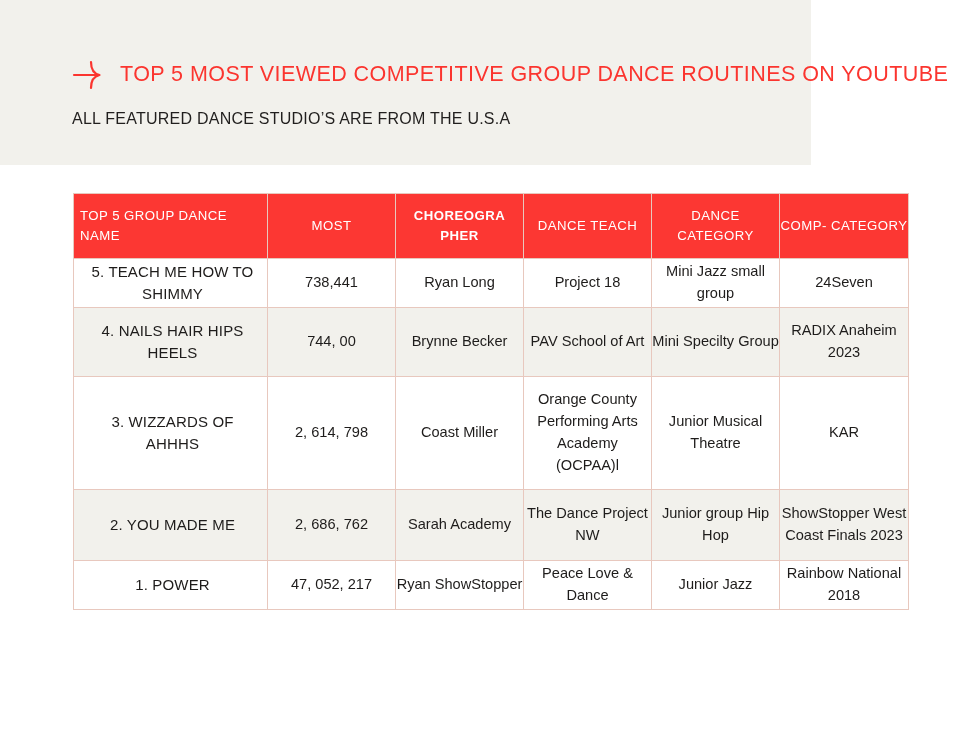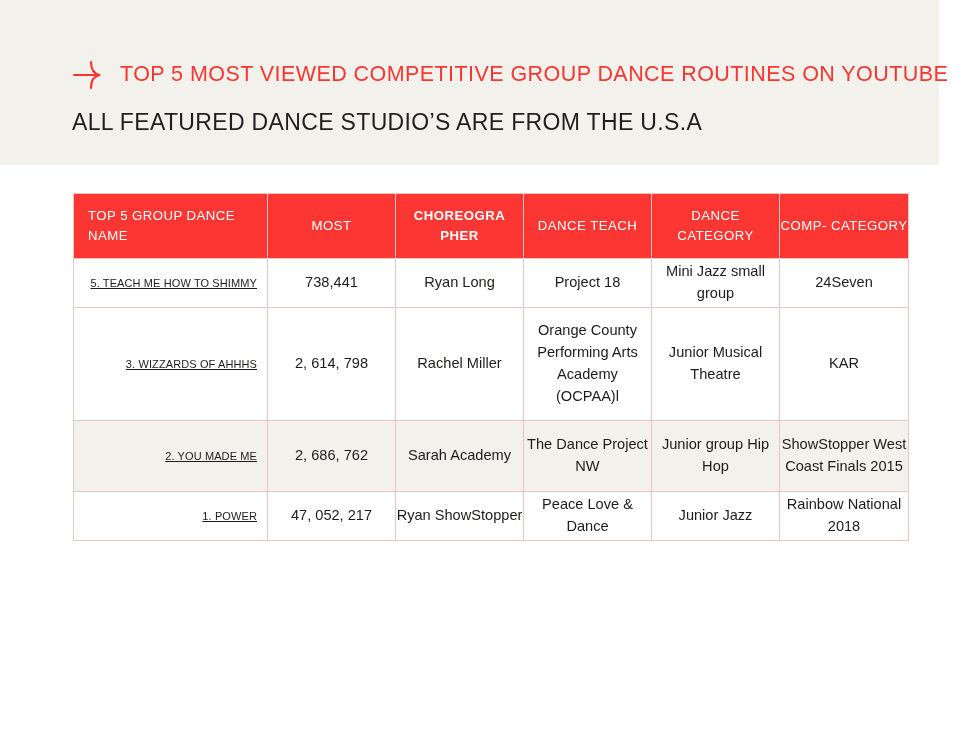--- a/index.html
+++ b/index.html
@@ -13,21 +13,21 @@
     font-family: "Liberation Sans", sans-serif;
     overflow: hidden;
     position: relative;
   }
 
   
   .banner {
     position: absolute;
     left: 0;
     top: 0;
-    width: 939px;
+    width: 811px;
     height: 165px;
     background: #F2F1EC;
   }
   .title-row {
     position: absolute;
     left: 72px;
     top: 60px;
     display: flex;
     align-items: center;
     gap: 14px;
@@ -44,21 +44,21 @@
     font-weight: 500;
     letter-spacing: 0.02em;
     white-space: nowrap;
     line-height: 1;
   }
   .page-subtitle {
     position: absolute;
     left: 72px;
     top: 109px;
     color: #211F1E;
-    font-size: 23px;
+    font-size: 16px;
     font-weight: 500;
     letter-spacing: 0.015em;
     white-space: nowrap;
     line-height: 1.2;
   }
 
   
   .table-wrap {
     position: absolute;
     left: 73px;
@@ -85,42 +85,41 @@
     font-size: 13.2px;
     font-weight: 400;
     letter-spacing: 0.035em;
     line-height: 1.5;
     height: 64px;
     padding: 0 10px;
     text-align: center;
   }
   thead th.col-name {
     text-align: left;
-    padding-left: 14px;
+    padding-left: 6px;
   }
   thead th.col-choreo {
     font-weight: 700;
   }
 
   
   tbody td {
     font-size: 14.6px;
     font-weight: 400;
     color: #1E1C1B;
     text-align: center;
     line-height: 1.5;
     padding: 8px 6px;
   }
   tbody td.col-name {
-    text-align: right;
+    text-align: center;
     padding-left: 14px;
     padding-right: 10px;
-    font-size: 11px;
+    font-size: 15px;
     letter-spacing: 0.01em;
-    text-decoration: underline;
   }
   tbody tr.row-white td { background: #FFFFFF; }
   tbody tr.row-beige td { background: #F2F1EC; }
 
   tr.r1 td { height: 48px; }
   tr.r2 td { height: 68px; }
   tr.r3 td { height: 112px; }
   tr.r4 td { height: 70px; }
   tr.r5 td { height: 48px; }
 </style>
@@ -165,37 +164,45 @@
     <tbody>
       <tr class="row-white r1">
         <td class="col-name">5. TEACH ME HOW TO SHIMMY</td>
         <td>738,441</td>
         <td>Ryan Long</td>
         <td>Project 18</td>
         <td>Mini Jazz small group</td>
         <td>24Seven</td>
       </tr>
 
+      <tr class="row-beige r2">
+        <td class="col-name">4. NAILS HAIR HIPS HEELS</td>
+        <td>744, 00</td>
+        <td>Brynne Becker</td>
+        <td>PAV  School of Art</td>
+        <td>Mini Specilty Group</td>
+        <td>RADIX Anaheim 2023</td>
+      </tr>
 
       <tr class="row-white r3">
         <td class="col-name">3. WIZZARDS OF AHHHS</td>
         <td>2, 614, 798</td>
-        <td>Rachel Miller</td>
+        <td>Coast Miller</td>
         <td>Orange County Performing Arts Academy (OCPAA)l</td>
         <td>Junior Musical Theatre</td>
         <td>KAR</td>
       </tr>
 
       <tr class="row-beige r4">
         <td class="col-name">2. YOU MADE ME</td>
         <td>2, 686, 762</td>
         <td>Sarah Academy</td>
         <td>The Dance Project NW</td>
         <td>Junior group Hip Hop</td>
-        <td>ShowStopper West Coast Finals 2015</td>
+        <td>ShowStopper West Coast Finals 2023</td>
       </tr>
 
       <tr class="row-white r5">
         <td class="col-name">1. POWER</td>
         <td>47, 052, 217</td>
         <td>Ryan ShowStopper</td>
         <td>Peace Love &amp; Dance</td>
         <td>Junior Jazz</td>
         <td>Rainbow National 2018</td>
       </tr>

